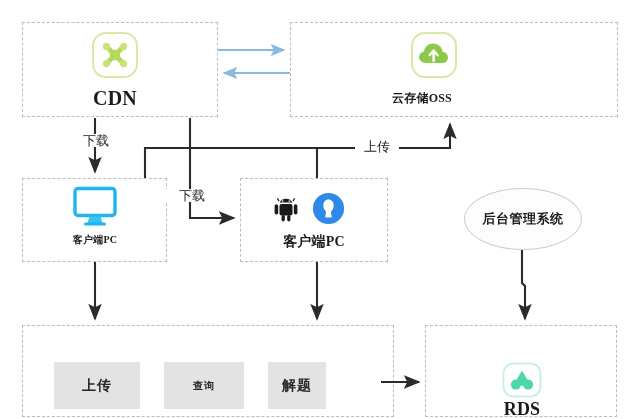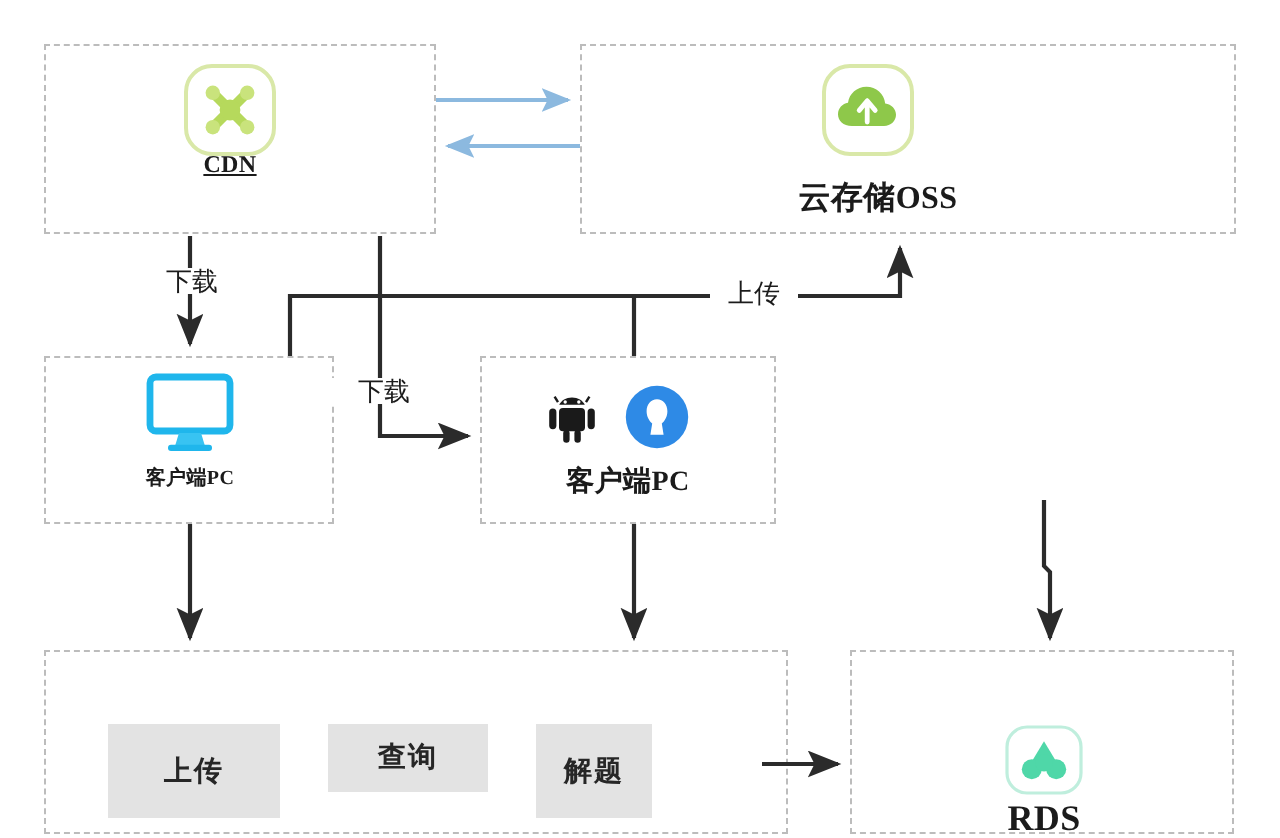--- a/index.html
+++ b/index.html
@@ -135,32 +135,32 @@
     <svg width="48" height="48" viewBox="0 0 48 48" xmlns="http://www.w3.org/2000/svg">
       <rect x="2" y="2" width="44" height="44" rx="13" ry="13" fill="#ffffff" stroke="#d9e8a8" stroke-width="2"></rect>
       <path d="M16,16 L32,32 M32,16 L16,32" stroke="#b6d95c" stroke-width="5" stroke-linecap="round" fill="none"></path>
       <circle cx="24" cy="24" r="5.2" fill="#b6d95c"></circle>
       <circle cx="15.4" cy="15.4" r="3.6" fill="#c9e37c"></circle>
       <circle cx="32.6" cy="15.4" r="3.6" fill="#c9e37c"></circle>
       <circle cx="15.4" cy="32.6" r="3.6" fill="#c9e37c"></circle>
       <circle cx="32.6" cy="32.6" r="3.6" fill="#c9e37c"></circle>
     </svg>
   </div>
-  <div class="node-label" style="left:60px; top:76px; width:110px; font-size:12px;text-decoration:underline;">CDN</div>
+  <div class="node-label" style="left:60px; top:88px; width:110px; font-size:20px;">CDN</div>
 
   <div class="icon-box" style="left:410px; top:31px; width:48px; height:48px;">
     <svg width="48" height="48" viewBox="0 0 48 48" xmlns="http://www.w3.org/2000/svg">
       <rect x="2" y="2" width="44" height="44" rx="13" ry="13" fill="#ffffff" stroke="#d9e8a8" stroke-width="2"></rect>
       <path d="M16,32 C11.5,32 9,29.2 9,26.1 C9,23.2 11.2,20.8 14,20.4
                C14.6,15.8 18.5,12.4 23.2,12.4 C28.1,12.4 32.1,16 32.6,20.7
                C35.8,21 38,23.6 38,26.4 C38,29.5 35.4,32 32,32 Z" fill="#8ec84a"></path>
       <path d="M23.6,30 L23.6,20.5 M23.6,19.4 L19.6,24.2 M23.6,19.4 L27.6,24.2" stroke="#ffffff" stroke-width="2.4" fill="none" stroke-linecap="round"></path>
     </svg>
   </div>
-  <div class="node-label" style="left:384px; top:92px; width:110px; font-size:16px;">云存储OSS</div>
+  <div class="node-label" style="left:367px; top:92px; width:110px; font-size:12px;">云存储OSS</div>
 
   <div class="icon-box" style="left:72px; top:186px; width:46px; height:42px;">
     <svg width="46" height="42" viewBox="0 0 46 42" xmlns="http://www.w3.org/2000/svg">
       <rect x="3" y="2.5" width="40" height="27" rx="3" ry="3" fill="#ffffff" stroke="#1fb6ec" stroke-width="3.4"></rect>
       <path d="M17.5,30.5 L15.5,37 L30.5,37 L28.5,30.5 Z" fill="#38c3f2"></path>
       <rect x="12" y="36.4" width="22" height="3.1" rx="1.5" fill="#1fb6ec"></rect>
     </svg>
   </div>
   <div class="node-label" style="left:40px; top:235px; width:110px; font-size:10px;">客户端PC</div>
 
@@ -183,25 +183,28 @@
   <div class="icon-box" style="left:312px; top:192px; width:33px; height:33px;">
     <svg width="33" height="33" viewBox="0 0 33 33" xmlns="http://www.w3.org/2000/svg">
       <circle cx="16.5" cy="16.5" r="15.6" fill="#2e8ae6"></circle>
       <path d="M16.5,7.6 C13.4,7.6 11.3,10.1 11.3,13.6 C11.3,16.4 12.7,18.6 14.1,19.7
                L13.2,25.4 L19.8,25.4 L18.9,19.7 C20.3,18.6 21.7,16.4 21.7,13.6
                C21.7,10.1 19.6,7.6 16.5,7.6 Z" fill="#ffffff"></path>
     </svg>
   </div>
   <div class="node-label" style="left:259px; top:235px; width:110px; font-size:14px;">客户端PC</div>
 
+  <div class="ellipse-node" style="left:464px; top:188px; width:118px; height:62px; font-size:13px;">
+    <span>后台管理系统</span>
+  </div>
 
   <div class="action-chip" style="left:54px; top:362px; width:86px; height:47px; font-size:14px;">
     <span>上传</span>
   </div>
-  <div class="action-chip" style="left:164px; top:362px; width:80px; height:34px; font-size:14px;">
+  <div class="action-chip" style="left:164px; top:362px; width:80px; height:47px; font-size:10px;">
     <span>查询</span>
   </div>
   <div class="action-chip" style="left:268px; top:362px; width:58px; height:47px; font-size:14px;">
     <span>解题</span>
   </div>
 
   <div class="icon-box" style="left:502px; top:362px; width:40px; height:36px;">
     <svg width="40" height="36" viewBox="0 0 40 36" xmlns="http://www.w3.org/2000/svg">
       <rect x="1.5" y="1.5" width="37" height="33" rx="10" ry="10" fill="#ffffff" stroke="#bfeedd" stroke-width="1.6"></rect>
       <path d="M20,8.6 L26.4,19.2 L13.6,19.2 Z" fill="#4fd7a8"></path>

